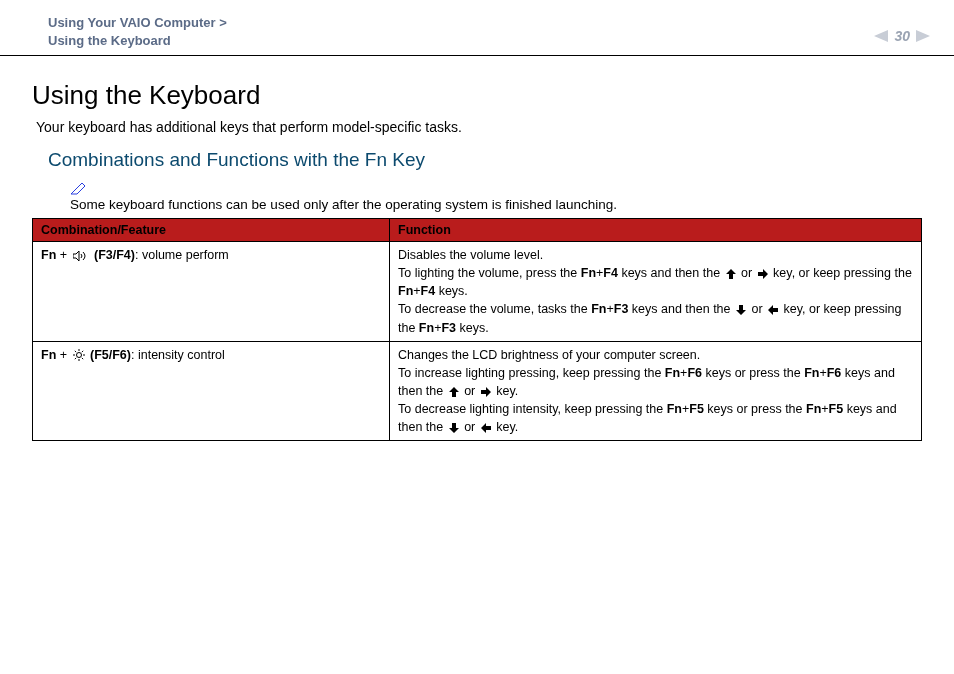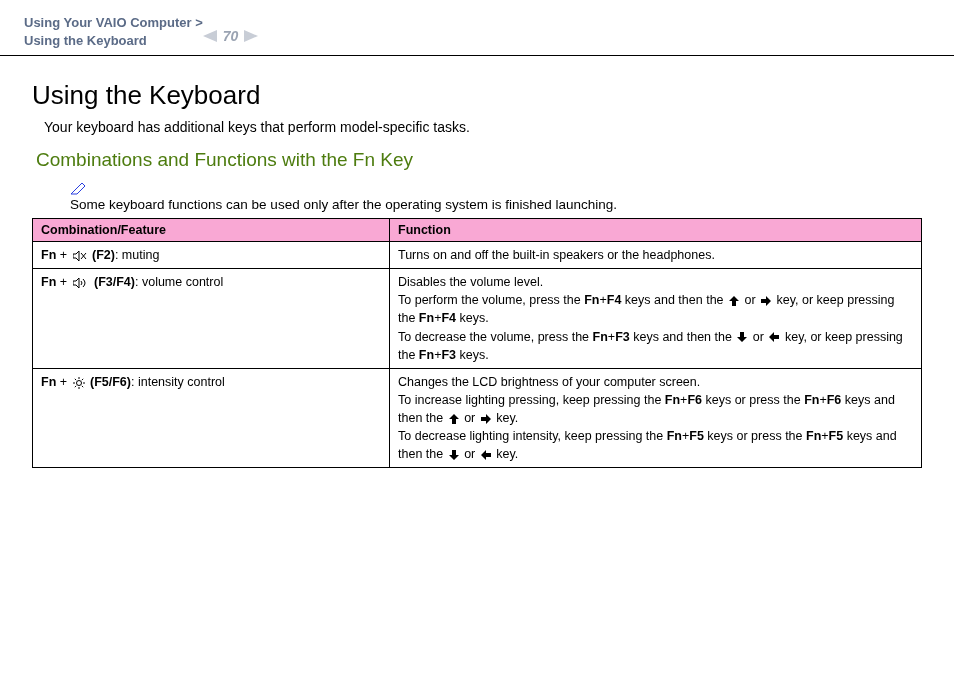--- a/index.html
+++ b/index.html
@@ -8,23 +8,23 @@
     font-family: Arial, Helvetica, sans-serif;
     background: #fff;
     color: #000;
     width: 954px;
     height: 674px;
     box-sizing: border-box;
     position: relative;
   }
   .header {
     display: flex;
-    justify-content: flex-start;
+    justify-content: space-between;
     align-items: flex-start;
-    padding: 14px 24px 6px 24px;
+    padding: 14px 24px 6px 48px;
     border-bottom: 1px solid #000;
   }
   .breadcrumb {
     font-size: 13px;
     font-weight: bold;
     color: #5b6b87;
     line-height: 1.35;
   }
   .pager {
     display: flex;
@@ -43,27 +43,27 @@
   .content {
     padding: 16px 32px 0 32px;
   }
   h1 {
     font-size: 26px;
     font-weight: normal;
     margin: 8px 0 8px 0;
   }
   .intro {
     font-size: 14px;
-    margin: 0 0 14px 12px;
+    margin: 0 0 14px 4px;
   }
   h2 {
     font-size: 19px;
     font-weight: normal;
-    color: #4d7c0f;
-    margin: 10px 0 12px 4px;
+    color: #0c4a6e;
+    margin: 10px 0 12px 16px;
   }
   .note-block {
     margin-left: 38px;
   }
   .note-icon {
     color: #2a3fe0;
     font-size: 14px;
     line-height: 1;
     margin-bottom: 0;
   }
@@ -78,21 +78,21 @@
     font-size: 12.5px;
     margin-top: 6px;
   }
   th, td {
     border: 1px solid #000;
     padding: 4px 8px;
     text-align: left;
     vertical-align: top;
   }
   th {
-    background: #f9a8d4;
+    background: #b91c1c;
     font-weight: bold;
   }
   td.col1 { width: 340px; }
   .inline-icon {
     display: inline-block;
     vertical-align: middle;
     margin: 0 2px;
   }
   .inline-icon svg { display:block; }
   .b { font-weight: bold; }
@@ -105,21 +105,21 @@
   <div class="breadcrumb">
     <div>Using Your VAIO Computer &gt;</div>
     <div>Using the Keyboard</div>
   </div>
   <div class="pager">
     <span class="arrow">
       <svg width="14" height="12" viewBox="0 0 14 12">
           <polygon points="14,0 14,12 0,6" fill="#c8cdd6"></polygon>
         </svg>
     </span>
-    <span>70</span>
+    <span>30</span>
     <span class="arrow">
       <svg width="14" height="12" viewBox="0 0 14 12">
           <polygon points="0,0 0,12 14,6" fill="#c8cdd6"></polygon>
         </svg>
     </span>
   </div>
 </div>
 
 <div class="content">
   <h1>Using the Keyboard</h1>
@@ -138,47 +138,37 @@
   <table>
     <thead>
       <tr>
         <th class="col1">Combination/Feature</th>
         <th>Function</th>
       </tr>
     </thead>
     <tbody>
 
 
-      <tr>
-        <td class="col1 row-text">
-          <span class="b">Fn</span><span> + </span><span class="inline-icon"><svg width="14" height="10" viewBox="0 0 14 10">
-                <polygon points="0,3 3,3 6,0 6,10 3,7 0,7" fill="none" stroke="#000" stroke-width="1"></polygon>
-                <line x1="8" y1="2" x2="13" y2="8" stroke="#000" stroke-width="1"></line>
-                <line x1="8" y1="8" x2="13" y2="2" stroke="#000" stroke-width="1"></line>
-              </svg></span><span class="b"> (F2)</span><span>: muting</span>
-        </td>
-        <td class="row-text">Turns on and off the built-in speakers or the headphones.</td>
-      </tr>
 
       <tr>
         <td class="col1 row-text">
           <span class="b">Fn</span><span> + </span><span class="inline-icon"><svg width="16" height="10" viewBox="0 0 16 10">
                 <polygon points="0,3 3,3 6,0 6,10 3,7 0,7" fill="none" stroke="#000" stroke-width="1"></polygon>
                 <path d="M8 3 Q10 5 8 7" fill="none" stroke="#000" stroke-width="1"></path>
                 <path d="M10 1 Q14 5 10 9" fill="none" stroke="#000" stroke-width="1"></path>
-              </svg></span><span class="b"> (F3/F4)</span><span>: volume control</span>
+              </svg></span><span class="b"> (F3/F4)</span><span>: volume perform</span>
         </td>
         <td class="row-text">
           <span>Disables the volume level.</span><br>
-          <span>To perform the volume, press the </span><span class="b">Fn</span><span>+</span><span class="b">F4</span><span> keys and then the </span><span class="inline-icon"><svg width="10" height="10" viewBox="0 0 10 10">
+          <span>To lighting the volume, press the </span><span class="b">Fn</span><span>+</span><span class="b">F4</span><span> keys and then the </span><span class="inline-icon"><svg width="10" height="10" viewBox="0 0 10 10">
                 <polygon points="5,0 10,5 7,5 7,10 3,10 3,5 0,5" fill="#000"></polygon>
               </svg></span><span> or </span><span class="inline-icon"><svg width="10" height="10" viewBox="0 0 10 10">
                 <polygon points="0,3 5,3 5,0 10,5 5,10 5,7 0,7" fill="#000"></polygon>
               </svg></span><span> key, or keep pressing the </span><span class="b">Fn</span><span>+</span><span class="b">F4</span><span> keys.</span><br>
-          <span>To decrease the volume, press the </span><span class="b">Fn</span><span>+</span><span class="b">F3</span><span> keys and then the </span><span class="inline-icon"><svg width="10" height="10" viewBox="0 0 10 10">
+          <span>To decrease the volume, tasks the </span><span class="b">Fn</span><span>+</span><span class="b">F3</span><span> keys and then the </span><span class="inline-icon"><svg width="10" height="10" viewBox="0 0 10 10">
                 <polygon points="3,0 7,0 7,5 10,5 5,10 0,5 3,5" fill="#000"></polygon>
               </svg></span><span> or </span><span class="inline-icon"><svg width="10" height="10" viewBox="0 0 10 10">
                 <polygon points="10,3 5,3 5,0 0,5 5,10 5,7 10,7" fill="#000"></polygon>
               </svg></span><span> key, or keep pressing the </span><span class="b">Fn</span><span>+</span><span class="b">F3</span><span> keys.</span>
         </td>
       </tr>
 
       <tr>
         <td class="col1 row-text">
           <span class="b">Fn</span><span> + </span><span class="inline-icon"><svg width="12" height="12" viewBox="0 0 12 12">

